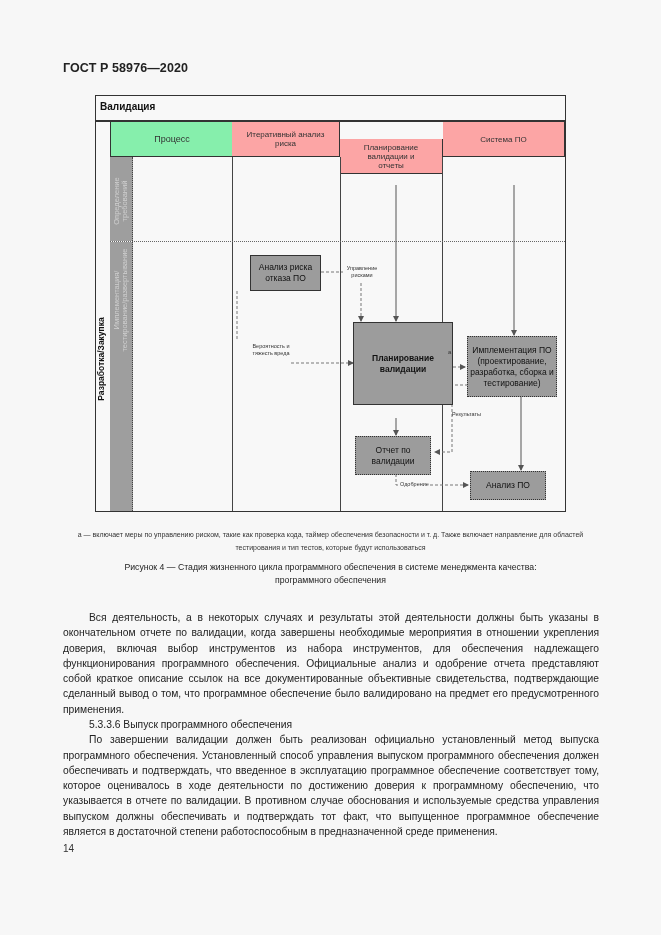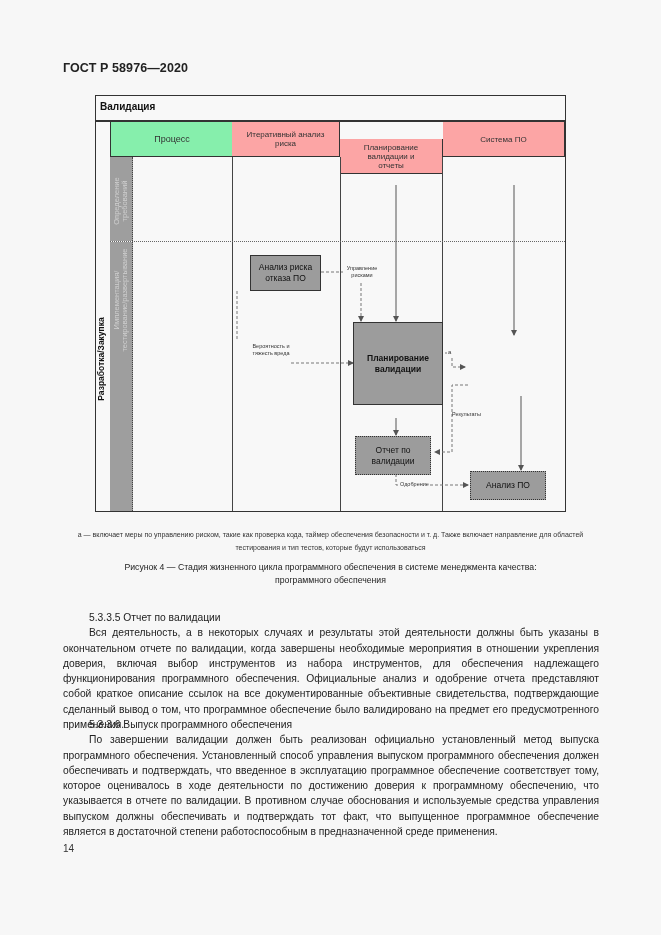--- a/index.html
+++ b/index.html
@@ -123,22 +123,25 @@
     <polyline points="373,290 357,290 357,357 340,357" fill="none" stroke="#777" stroke-width="1" stroke-dasharray="3,2" marker-end="url(#ah)"></polyline>
 
     <line x1="426" y1="301" x2="426" y2="375" stroke="#555" stroke-width="1" marker-end="url(#ah)"></line>
 
     <polyline points="301,369 301,390 373,390" fill="none" stroke="#777" stroke-width="1" stroke-dasharray="3,2" marker-end="url(#ah)"></polyline>
   </svg>
 
   <div class="box" style="left:155px;top:160px;width:71px;height:36px;">
     <span style="width:66px">Анализ риска отказа ПО</span>
   </div>
-  <div class="box bold" style="left:258px;top:227px;width:90px;height:83px;">
+  <div class="box bold" style="left:258px;top:227px;width:100px;height:83px;">
     <span style="width:70px">Планирование валидации</span>
+  </div>
+  <div class="box dotted" style="left:372px;top:241px;width:90px;height:61px;">
+    <span style="width:88px">Имплементация ПО (проектирование, разработка, сборка и тестирование)</span>
   </div>
   <div class="box dotted" style="left:260px;top:341px;width:76px;height:39px;">
     <span style="width:70px">Отчет по валидации</span>
   </div>
   <div class="box dotted" style="left:375px;top:376px;width:76px;height:29px;">
     <span>Анализ ПО</span>
   </div>
 
   <div class="lbl" style="left:250px;top:170px;width:34px;white-space:normal;">Управление рисками</div>
   <div class="lbl" style="left:155px;top:248px;width:42px;white-space:normal;">Вероятность и тяжесть вреда</div>
@@ -148,21 +151,20 @@
 </div>
 
 <div class="footnote">а — включает меры по управлению риском, такие как проверка кода, таймер обеспечения безопасности и т. д. Также включает направление для областей тестирования и тип тестов, которые будут использоваться</div>
 
 <div class="caption">
   <div>Рисунок 4 — Стадия жизненного цикла программного обеспечения в системе менеджмента качества:</div>
   <div>программного обеспечения</div>
 </div>
 
 <div class="body-text" style="top:610px;">
-  <p class="heading">5.3.3.5 Отчет по валидации</p>
   <p>Вся деятельность, а в некоторых случаях и результаты этой деятельности должны быть указаны в окончательном отчете по валидации, когда завершены необходимые мероприятия в отношении укрепления доверия, включая выбор инструментов из набора инструментов, для обеспечения надлежащего функционирования программного обеспечения. Официальные анализ и одобрение отчета представляют собой краткое описание ссылок на все документированные объективные свидетельства, подтверждающие сделанный вывод о том, что программное обеспечение было валидировано на предмет его предусмотренного применения.</p>
 </div>
 
 <div class="body-text" style="top:717px;">
   <p class="heading">5.3.3.6 Выпуск программного обеспечения</p>
   <p>По завершении валидации должен быть реализован официально установленный метод выпуска программного обеспечения. Установленный способ управления выпуском программного обеспечения должен обеспечивать и подтверждать, что введенное в эксплуатацию программное обеспечение соответствует тому, которое оценивалось в ходе деятельности по достижению доверия к программному обеспечению, что указывается в отчете по валидации. В противном случае обоснования и используемые средства управления выпуском должны обеспечивать и подтверждать тот факт, что выпущенное программное обеспечение является в достаточной степени работоспособным в предназначенной среде применения.</p>
 </div>
 
 <div class="page-num">14</div>
 

